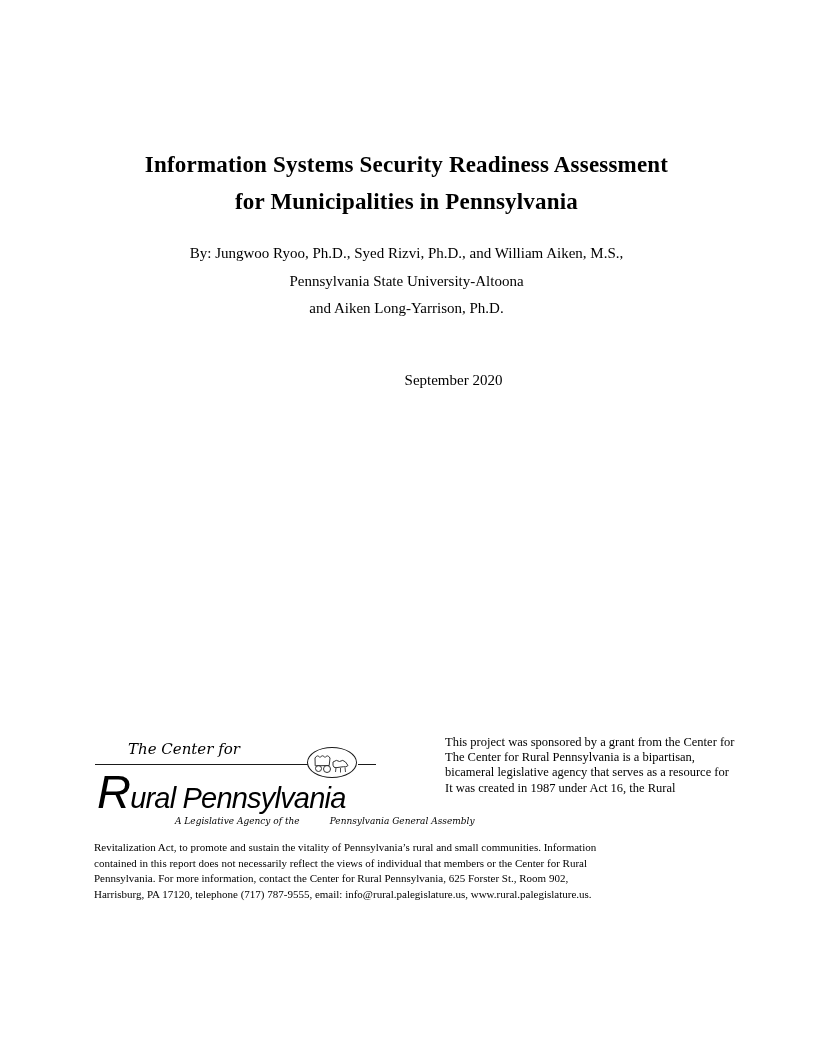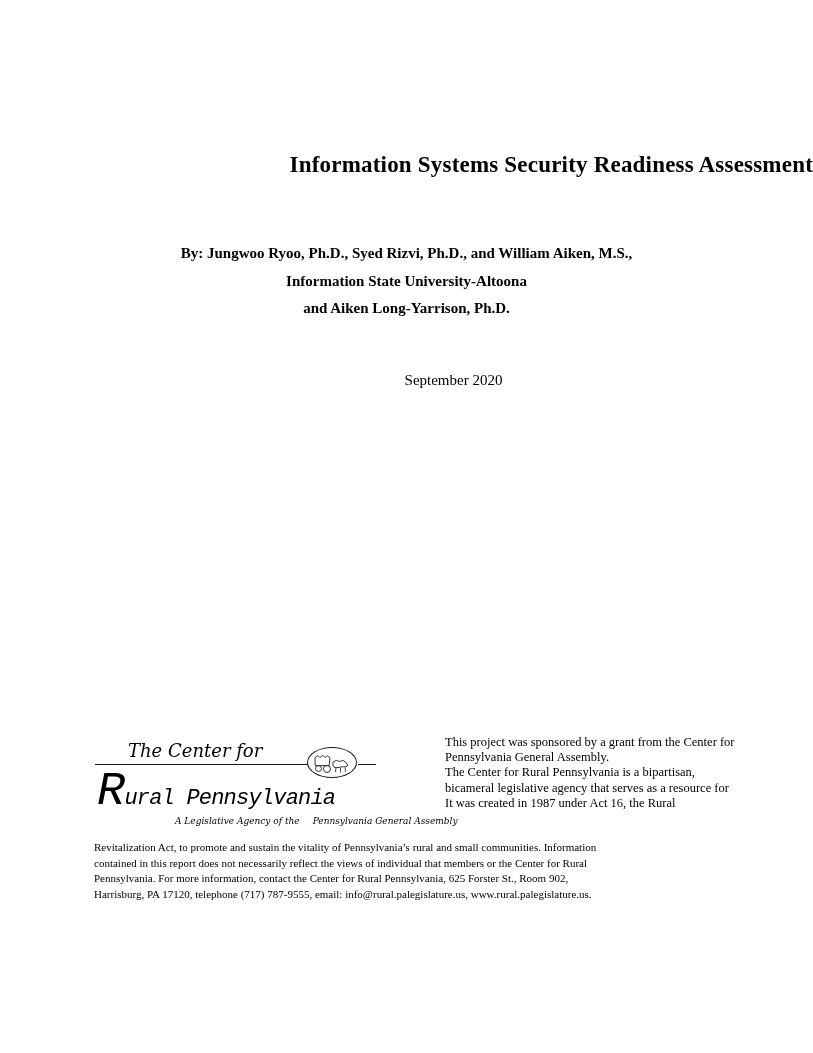--- a/index.html
+++ b/index.html
@@ -12,36 +12,36 @@
     font-family: "Liberation Serif", serif;
     overflow: hidden;
   }
 
   
   .title {
     position: absolute;
     top: 146px;
     left: 0;
     width: 100%;
-    text-align: right;
+    text-align: center;
     font-size: 23px;
     font-weight: bold;
     line-height: 37px;
     letter-spacing: 0.2px;
   }
 
   
   .authors {
     position: absolute;
     top: 240px;
     left: 0;
     width: 100%;
     text-align: center;
     font-size: 15px;
-    font-weight: bold;
+    font-weight: normal;
     line-height: 27.5px;
   }
 
   
   .date {
     position: absolute;
     top: 372px;
     left: 0;
     width: 100%;
     text-align: center;
@@ -56,21 +56,21 @@
     top: 738px;
     width: 295px;
     height: 100px;
   }
   .logo-top-text {
     position: absolute;
     top: 2px;
     left: 33px;
     font-family: "DejaVu Serif", serif;
     font-style: italic;
-    font-size: 18px;
+    font-size: 15px;
     z-index: 2;
   }
   .rule-left {
     position: absolute;
     top: 26px;
     left: 0;
     width: 214px;
     border-top: 1.5px solid #1a1a1a;
   }
   .rule-right {
@@ -90,38 +90,38 @@
     border-radius: 50%;
     background: #ffffff;
     z-index: 3;
     box-sizing: border-box;
   }
   .oval svg { position: absolute; left: 1px; top: 1px; }
   .logo-main {
     position: absolute;
     top: 30px;
     left: 2px;
-    font-family: Liberation Mono, monospace;
+    font-family: Liberation Sans, sans-serif;
     font-style: italic;
-    font-size: 22px;
+    font-size: 29px;
     letter-spacing: -0.8px;
     line-height: 48px;
     white-space: nowrap;
     z-index: 1;
   }
   .logo-main::first-letter {
     font-size: 47px;
   }
   .logo-tagline {
     position: absolute;
     top: 78px;
     left: 80px;
     width: 215px;
     display: flex;
-    gap: 13px;
+    gap: 30px;
     font-family: "DejaVu Serif", serif;
     font-style: italic;
     font-size: 9px;
     white-space: nowrap;
   }
 
   
   .sponsor-side {
     position: absolute;
     left: 397px;
@@ -143,25 +143,26 @@
   }
   .sponsor-bottom div { white-space: nowrap; }
 </style>
 </head>
 <body>
 
 <div class="page">
 
   <div class="title">
     <div>Information Systems Security Readiness Assessment</div>
+    <div>for Municipalities in Pennsylvania</div>
   </div>
 
   <div class="authors">
     <div>By: Jungwoo Ryoo, Ph.D., Syed Rizvi, Ph.D., and William Aiken, M.S.,</div>
-    <div>Information State University-Altoona</div>
+    <div>Pennsylvania State University-Altoona</div>
     <div>and Aiken Long-Yarrison, Ph.D.</div>
   </div>
 
   <div class="date">September 2020</div>
 
   <div class="logo">
     <div class="logo-top-text">The Center for</div>
     <div class="rule-left"></div>
     <div class="oval">
       <svg width="46" height="27" viewBox="0 0 46 27" fill="none" xmlns="http://www.w3.org/2000/svg">
@@ -175,21 +176,20 @@
     <div class="rule-right"></div>
     <div class="logo-main">Rural Pennsylvania</div>
     <div class="logo-tagline">
       <span>A Legislative Agency of the</span>
       <span>Pennsylvania General Assembly</span>
     </div>
   </div>
 
   <div class="sponsor-side">
     <div>This project was sponsored by a grant from the Center for</div>
-    <div>Pennsylvania General Assembly.</div>
     <div>The Center for Rural Pennsylvania is a bipartisan,</div>
     <div>bicameral legislative agency that serves as a resource for</div>
     <div>It was created in 1987 under Act 16, the Rural</div>
   </div>
 
   <div class="sponsor-bottom">
     <div>Revitalization Act, to promote and sustain the vitality of Pennsylvania’s rural and small communities. Information</div>
     <div>contained in this report does not necessarily reflect the views of individual that members or the Center for Rural</div>
     <div>Pennsylvania. For more information, contact the Center for Rural Pennsylvania, 625 Forster St., Room 902,</div>
     <div>Harrisburg, PA 17120, telephone (717) 787-9555, email: info@rural.palegislature.us, www.rural.palegislature.us.</div>

